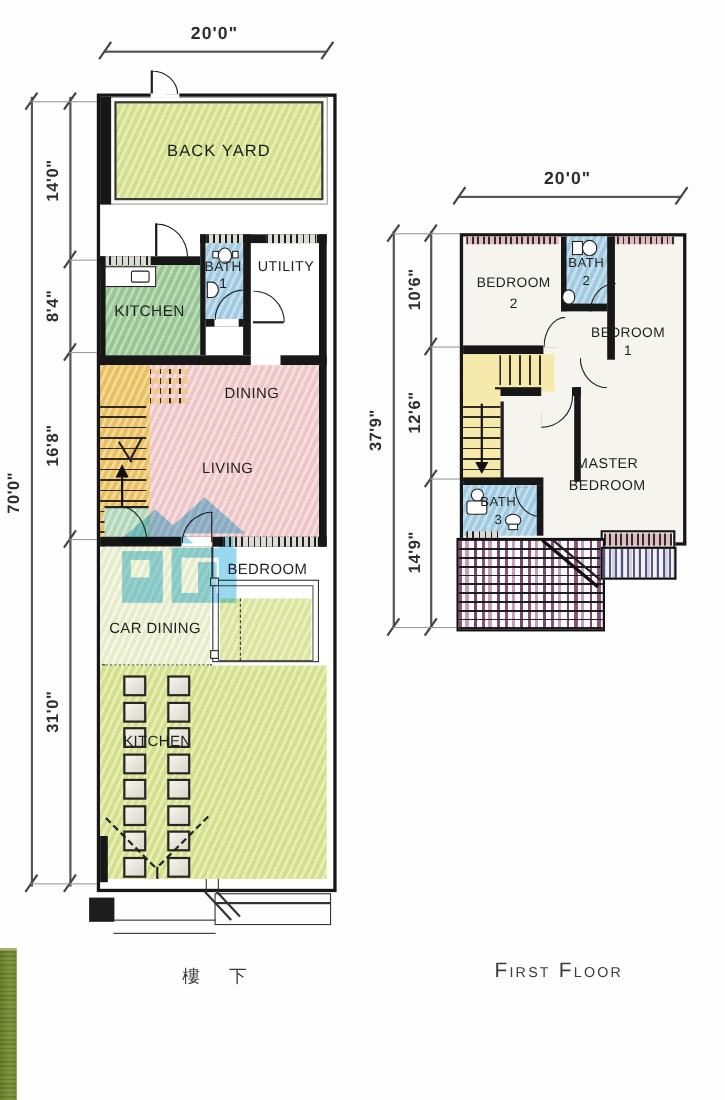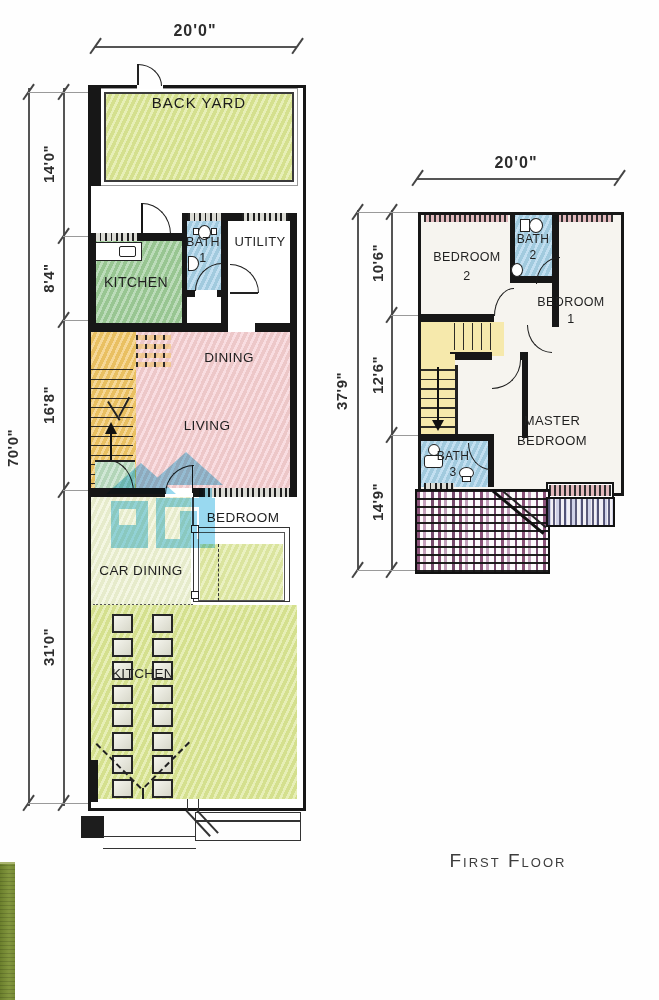--- a/index.html
+++ b/index.html
@@ -71,21 +71,21 @@
 
   <div class="vdim" style="left:17px;top:155px;">14'0"</div>
   <div class="vdim" style="left:17px;top:269px;">8'4"</div>
   <div class="vdim" style="left:17px;top:396px;">16'8"</div>
   <div class="vdim" style="left:17px;top:638px;">31'0"</div>
   <div class="vdim" style="left:-19px;top:439px;">70'0"</div>
 
   <div class="plan" style="left:88px;top:85px;width:212px;height:720px;">
 
     <div class="shade" style="position:absolute;left:13px;top:4px;width:186px;height:86px;background-color:var(--yard-green,#dce795);
-                border:2px solid #3a3a3a;outline:1px solid #999;outline-offset:3px;display:flex;justify-content:center;">
+                border:2px solid #3a3a3a;outline:1px solid #999;outline-offset:3px;display:flex;align-items:center;justify-content:center;">
       <span style="font-size:15px;letter-spacing:1px;color:#1c1c1c;">BACK YARD</span>
     </div>
     <div class="wall" style="left:0;top:0;width:10px;height:98px;"></div>
 
     <div class="wall" style="left:50px;top:115px;width:2px;height:30px;"></div>
     <div class="arc arc-tr" style="left:51px;top:115px;width:28px;height:30px;"></div>
 
     <div class="wall" style="left:91px;top:125px;width:115px;height:8px;"></div>
     <div class="hatch-g" style="left:97px;top:125px;width:36px;height:8px;"></div>
     <div class="hatch-g" style="left:151px;top:125px;width:46px;height:8px;"></div>
@@ -308,19 +308,20 @@
     <div class="tri" style="left:6px;top:17px;border-left:35px solid transparent;border-right:35px solid transparent;border-bottom:31px solid var(--watermark-blue,#7fd0ec);"></div>
     <div class="abs" style="left:11px;top:55px;width:37px;height:47px;background:var(--watermark-blue,#7fd0ec);">
       <div class="abs" style="left:8px;top:8px;width:17px;height:16px;background:#fff;"></div>
     </div>
     <div class="abs" style="left:56px;top:52px;width:59px;height:50px;border:9px solid var(--watermark-blue,#7fd0ec);box-sizing:border-box;">
       <div class="abs" style="left:15px;bottom:0;width:17px;height:28px;background:var(--watermark-blue,#7fd0ec);"></div>
     </div>
     <div class="abs" style="left:99px;top:42px;width:13px;height:56px;background:var(--watermark-blue,#7fd0ec);"></div>
   </div>
 
-  <div class="floor-title" style="left:408px;top:850px;width:200px;">First Floor</div>
+  <div class="cn" style="left:95px;top:878px;width:200px;">樓 下</div>
+  <div class="floor-title" style="left:408px;top:872px;width:200px;">First Floor</div>
 
   <div style="position:absolute;left:0;top:862px;width:15px;height:138px;
               background-image:repeating-linear-gradient(0deg,rgba(0,0,0,.14) 0 1.5px,rgba(255,255,255,0) 1.5px 4px),
               linear-gradient(90deg,#6b7f2c,#83973f 60%,#778b35);
               background-color:var(--grass-strip,#7d9038);border-top:2px solid #a9b470;"></div>
 </div>
 
 </body></html>

